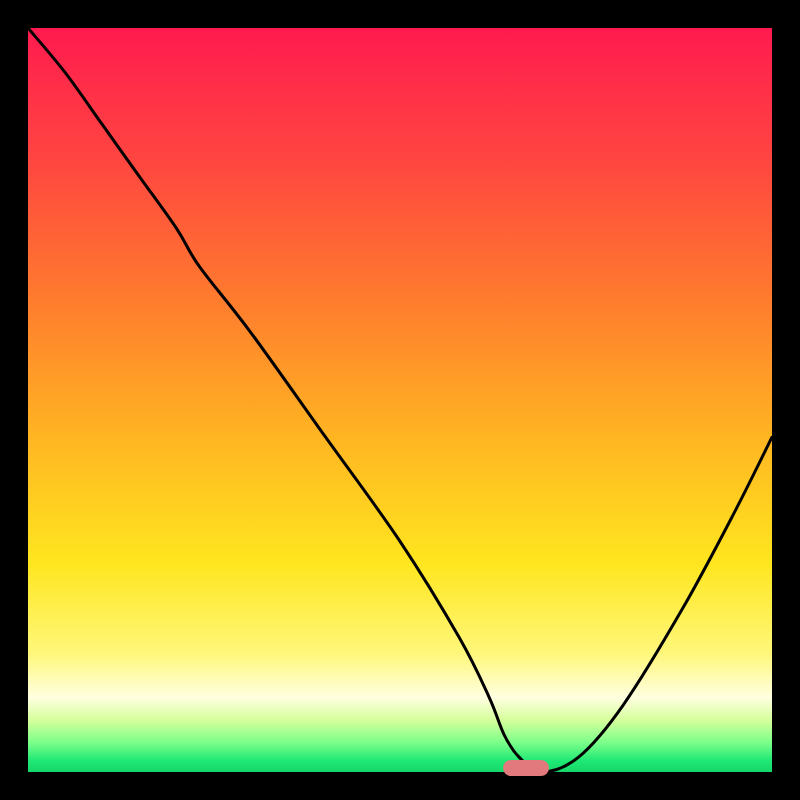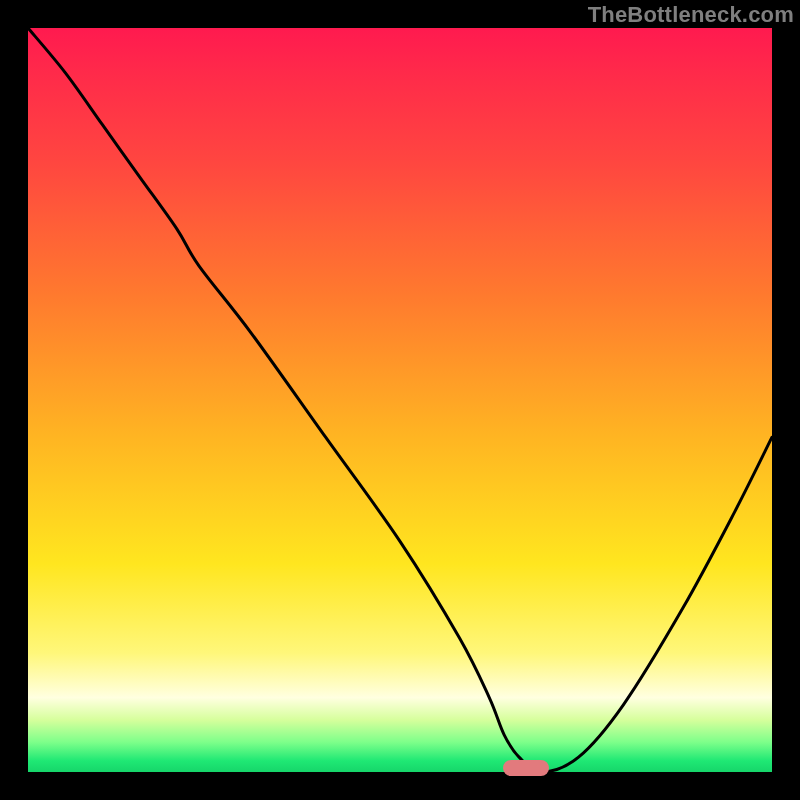--- a/index.html
+++ b/index.html
@@ -76,14 +76,13 @@
   <div class="plot">
 
     <svg class="curve" viewBox="0 0 744 744" preserveAspectRatio="none">
       <path id="curve-path" d="M 0 0 C 6.2 7.439999999999998, 24.800000000000004 28.519999999999982, 37.2 44.639999999999986 C 49.6 60.75999999999999, 62.00000000000001 79.36000000000003, 74.4 96.72000000000003 C 86.80000000000001 114.08000000000003, 99.19999999999999 131.43999999999997, 111.6 148.79999999999995 C 124 166.15999999999994, 138.88 186, 148.8 200.88 C 158.72000000000003 215.76, 158.72 220.71999999999997, 171.12 238.07999999999998 C 183.52 255.44, 202.11999999999998 276.52000000000004, 223.2 305.04 C 244.28 333.56, 272.8 374.48, 297.6 409.2 C 322.40000000000003 443.91999999999996, 349.68 479.88, 372 513.36 C 394.32 546.84, 416.64 584.0400000000001, 431.52 610.08 C 446.4 636.12, 453.84 653.48, 461.28 669.6 C 468.71999999999997 685.72, 471.20000000000005 696.88, 476.16 706.8 C 481.12 716.7199999999999, 484.84000000000003 722.92, 491.04 729.12 C 497.24 735.32, 503.44000000000005 744, 513.36 744 C 523.28 744, 536.92 740.28, 550.56 729.12 C 564.1999999999999 717.96, 577.84 701.8399999999999, 595.2 677.04 C 612.5600000000001 652.24, 636.12 612.56, 654.72 580.3199999999999 C 673.32 548.0799999999999, 691.92 512.12, 706.8 483.6 C 721.68 455.08000000000004, 737.8 421.6, 744 409.2" fill="none" stroke="#000" stroke-width="3" stroke-linejoin="round" stroke-linecap="round"></path>
     </svg>
 
     <div id="marker" class="marker" style="left: 498.48px; top: 740px;"></div>
 
   </div>
 
-  <div class="watermark">TheBottleneck.com</div>
 </div>
 
 </body></html>

